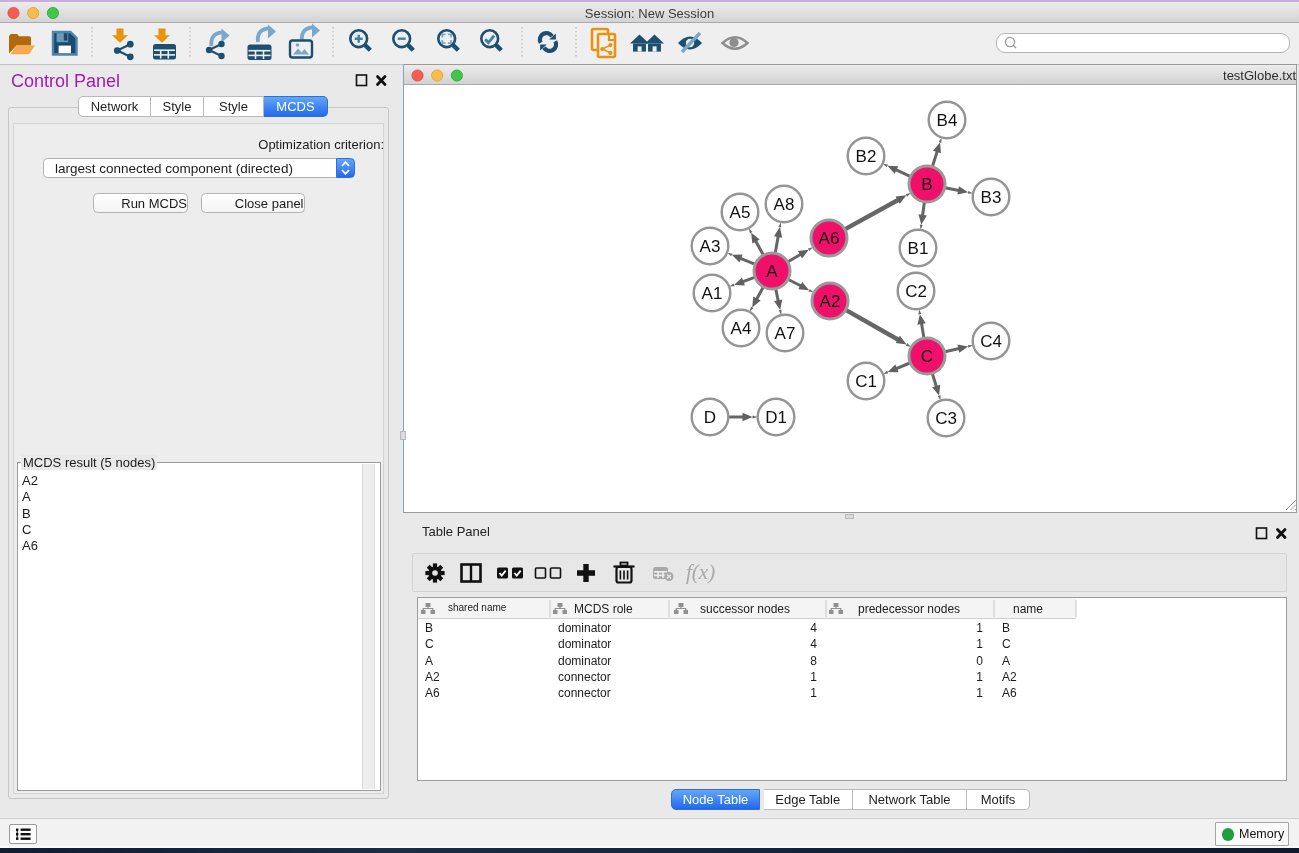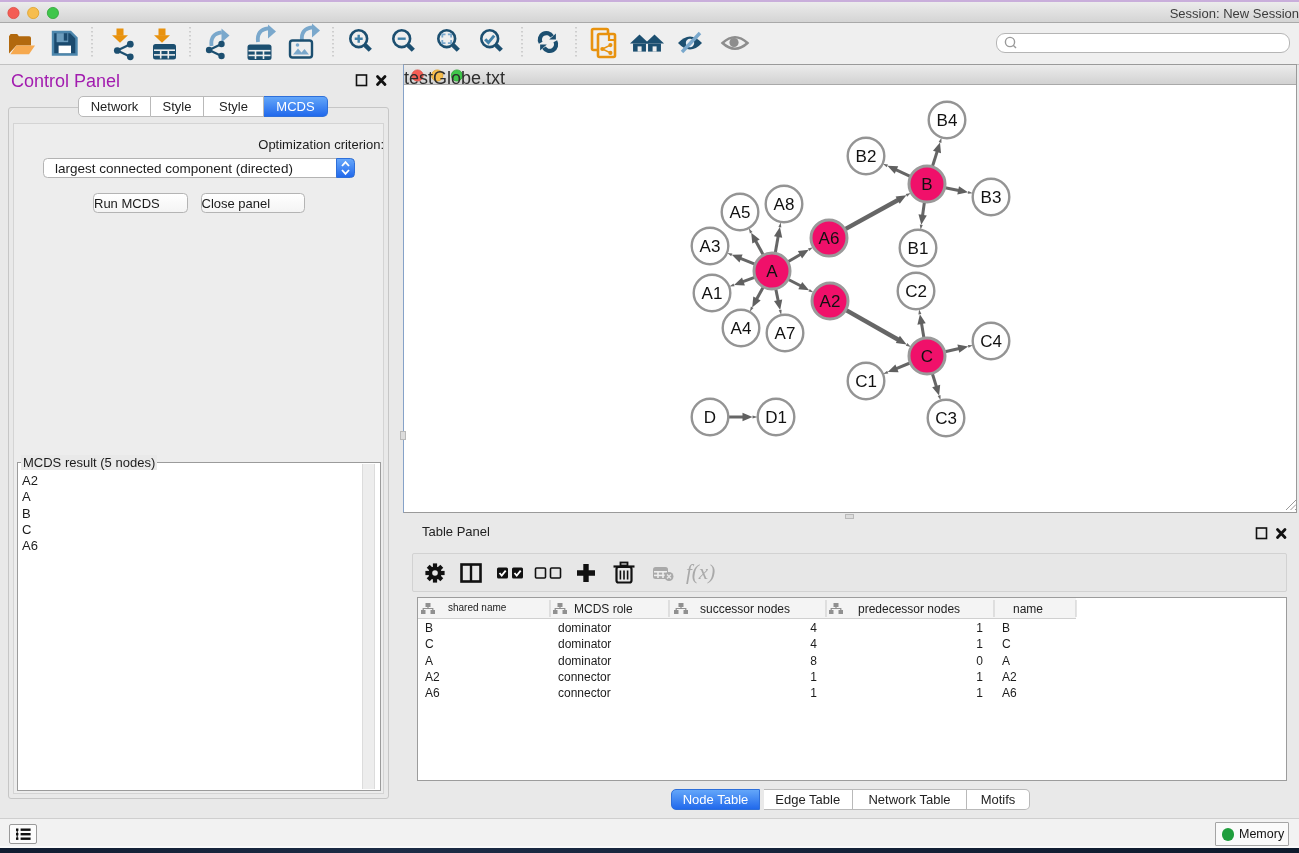--- a/index.html
+++ b/index.html
@@ -1,34 +1,34 @@
 <!DOCTYPE html>
 <html><head><meta charset="utf-8"><style>
 *{margin:0;padding:0;box-sizing:border-box}
 body{width:1299px;height:853px;position:relative;overflow:hidden;
  font-family:"Liberation Sans",sans-serif;background:#e9e9e9;font-size:13px;color:#1c1c1c}
 .abs{position:absolute}
 .btn{position:absolute;background:linear-gradient(#ffffff,#f4f4f4);border:1px solid #b4b4b4;border-radius:4.5px;
- text-align:left;font-size:13px;color:#1a1a1a}
+ text-align:right;font-size:13px;color:#1a1a1a}
 .tab{position:absolute;top:96px;height:20.5px;background:#fff;border:1px solid #b9b9b9;border-left:none;
  text-align:center;font-size:13px;line-height:19px;color:#222}
 .btab{position:absolute;top:789px;height:20.5px;background:#fff;border:1px solid #b9b9b9;border-left:none;
  text-align:center;font-size:13px;line-height:19px;color:#222}
 .blue{background:linear-gradient(#63a6f9,#2169ec);color:#fff;border-color:#2e6fd9}
 </style></head><body>
 
 <div class="abs" style="left:0;top:0;width:1299px;height:2px;background:#c9aedb"></div>
 
 <div class="abs" style="left:0;top:2px;width:1299px;height:21px;background:linear-gradient(#ececec,#d4d4d4);border-bottom:1px solid #a9a9a9"></div>
 <svg class="abs" style="left:0;top:2px" width="80" height="21">
     <circle cx="13.5" cy="11" r="5.6" fill="#f45d54" stroke="#dd4a40" stroke-width="0.8"></circle>
     <circle cx="33.2" cy="11" r="5.6" fill="#f6bd4e" stroke="#dfa023" stroke-width="0.8"></circle>
     <circle cx="52.9" cy="11" r="5.6" fill="#3fc64b" stroke="#2fa336" stroke-width="0.8"></circle>
   </svg>
-<div class="abs" style="left:0;top:6px;width:1299px;text-align:right;font-size:13px;color:#3c3c3c">Session: New Session</div>
+<div class="abs" style="left:0;top:6px;width:1299px;text-align:center;font-size:13px;color:#3c3c3c">Session: New Session</div>
 
 <div class="abs" style="left:0;top:23px;width:1299px;height:42px;background:#efefef;border-bottom:1px solid #c2c2c2"></div>
 <svg class="abs" style="left:0;top:23px" width="780" height="41" viewBox="0 23 780 41">
     <line x1="92" y1="27" x2="92" y2="59" stroke="#adadad" stroke-width="1" stroke-dasharray="1.5,2.5"></line>
     <line x1="190" y1="27" x2="190" y2="59" stroke="#adadad" stroke-width="1" stroke-dasharray="1.5,2.5"></line>
     <line x1="333" y1="27" x2="333" y2="59" stroke="#adadad" stroke-width="1" stroke-dasharray="1.5,2.5"></line>
     <line x1="522" y1="27" x2="522" y2="59" stroke="#adadad" stroke-width="1" stroke-dasharray="1.5,2.5"></line>
     <line x1="576" y1="27" x2="576" y2="59" stroke="#adadad" stroke-width="1" stroke-dasharray="1.5,2.5"></line>
     <path d="M9 53.5 V36.3 L10.6 34 h6.6 l1.7 2.2 h10.3 q1.8 0 1.8 1.8 v7.4 h-14.6 z" fill="#b2690e"></path>
     <path d="M10.4 54.3 L16.3 45.4 h18.7 l-6 8.9 z" fill="#f6a94f"></path>
@@ -161,21 +161,21 @@
 <div class="abs" style="left:21px;top:455px;background:#e9e9e9;padding:0 2px;font-size:13px">MCDS result (5 nodes)</div>
 <div class="abs" style="left:22px;top:473px;font-size:13px;line-height:16.25px">A2<br>A<br>B<br>C<br>A6</div>
 
 <div class="abs" style="left:403px;top:64px;width:894px;height:449px;background:#fff;border:1px solid #9a9a9a;border-left:1px solid #86a2c8"></div>
 <div class="abs" style="left:404px;top:65px;width:892px;height:20px;background:linear-gradient(#ececec,#d2d2d2);border-bottom:1px solid #a9a9a9"></div>
 <svg class="abs" style="left:404px;top:65px" width="80" height="20">
     <circle cx="13.5" cy="10.5" r="5.6" fill="#f45d54" stroke="#dd4a40" stroke-width="0.8"></circle>
     <circle cx="33.2" cy="10.5" r="5.6" fill="#f6bd4e" stroke="#dfa023" stroke-width="0.8"></circle>
     <circle cx="52.9" cy="10.5" r="5.6" fill="#3fc64b" stroke="#2fa336" stroke-width="0.8"></circle>
   </svg>
-<div class="abs" style="left:404px;top:68px;width:892px;text-align:left;font-size:18px;color:#2e2e2e">testGlobe.txt</div>
+<div class="abs" style="left:404px;top:68px;width:892px;text-align:right;font-size:13px;color:#2e2e2e">testGlobe.txt</div>
 <svg style="position:absolute;left:404px;top:85px" width="893" height="428" viewBox="404 85 893 428" font-family="Liberation Sans, sans-serif">
 <line x1="763.2" y1="254.7" x2="755.0" y2="239.7" stroke="#666" stroke-width="3"></line>
 <polygon points="751.2,232.7 759.7,239.4 752.3,243.4" fill="#606060"></polygon>
 <polygon points="752.5,231.9 749.9,233.4 748.8,228.3" fill="#6b6b6b"></polygon>
 <line x1="775.3" y1="252.8" x2="778.4" y2="235.0" stroke="#666" stroke-width="3"></line>
 <polygon points="779.9,227.1 782.2,237.7 774.0,236.2" fill="#606060"></polygon>
 <polygon points="781.3,227.4 778.4,226.9 780.7,222.2" fill="#6b6b6b"></polygon>
 <line x1="754.8" y1="264.1" x2="739.2" y2="257.8" stroke="#666" stroke-width="3"></line>
 <polygon points="731.8,254.8 742.6,254.6 739.5,262.4" fill="#606060"></polygon>
 <polygon points="732.4,253.4 731.2,256.2 727.2,252.9" fill="#6b6b6b"></polygon>

